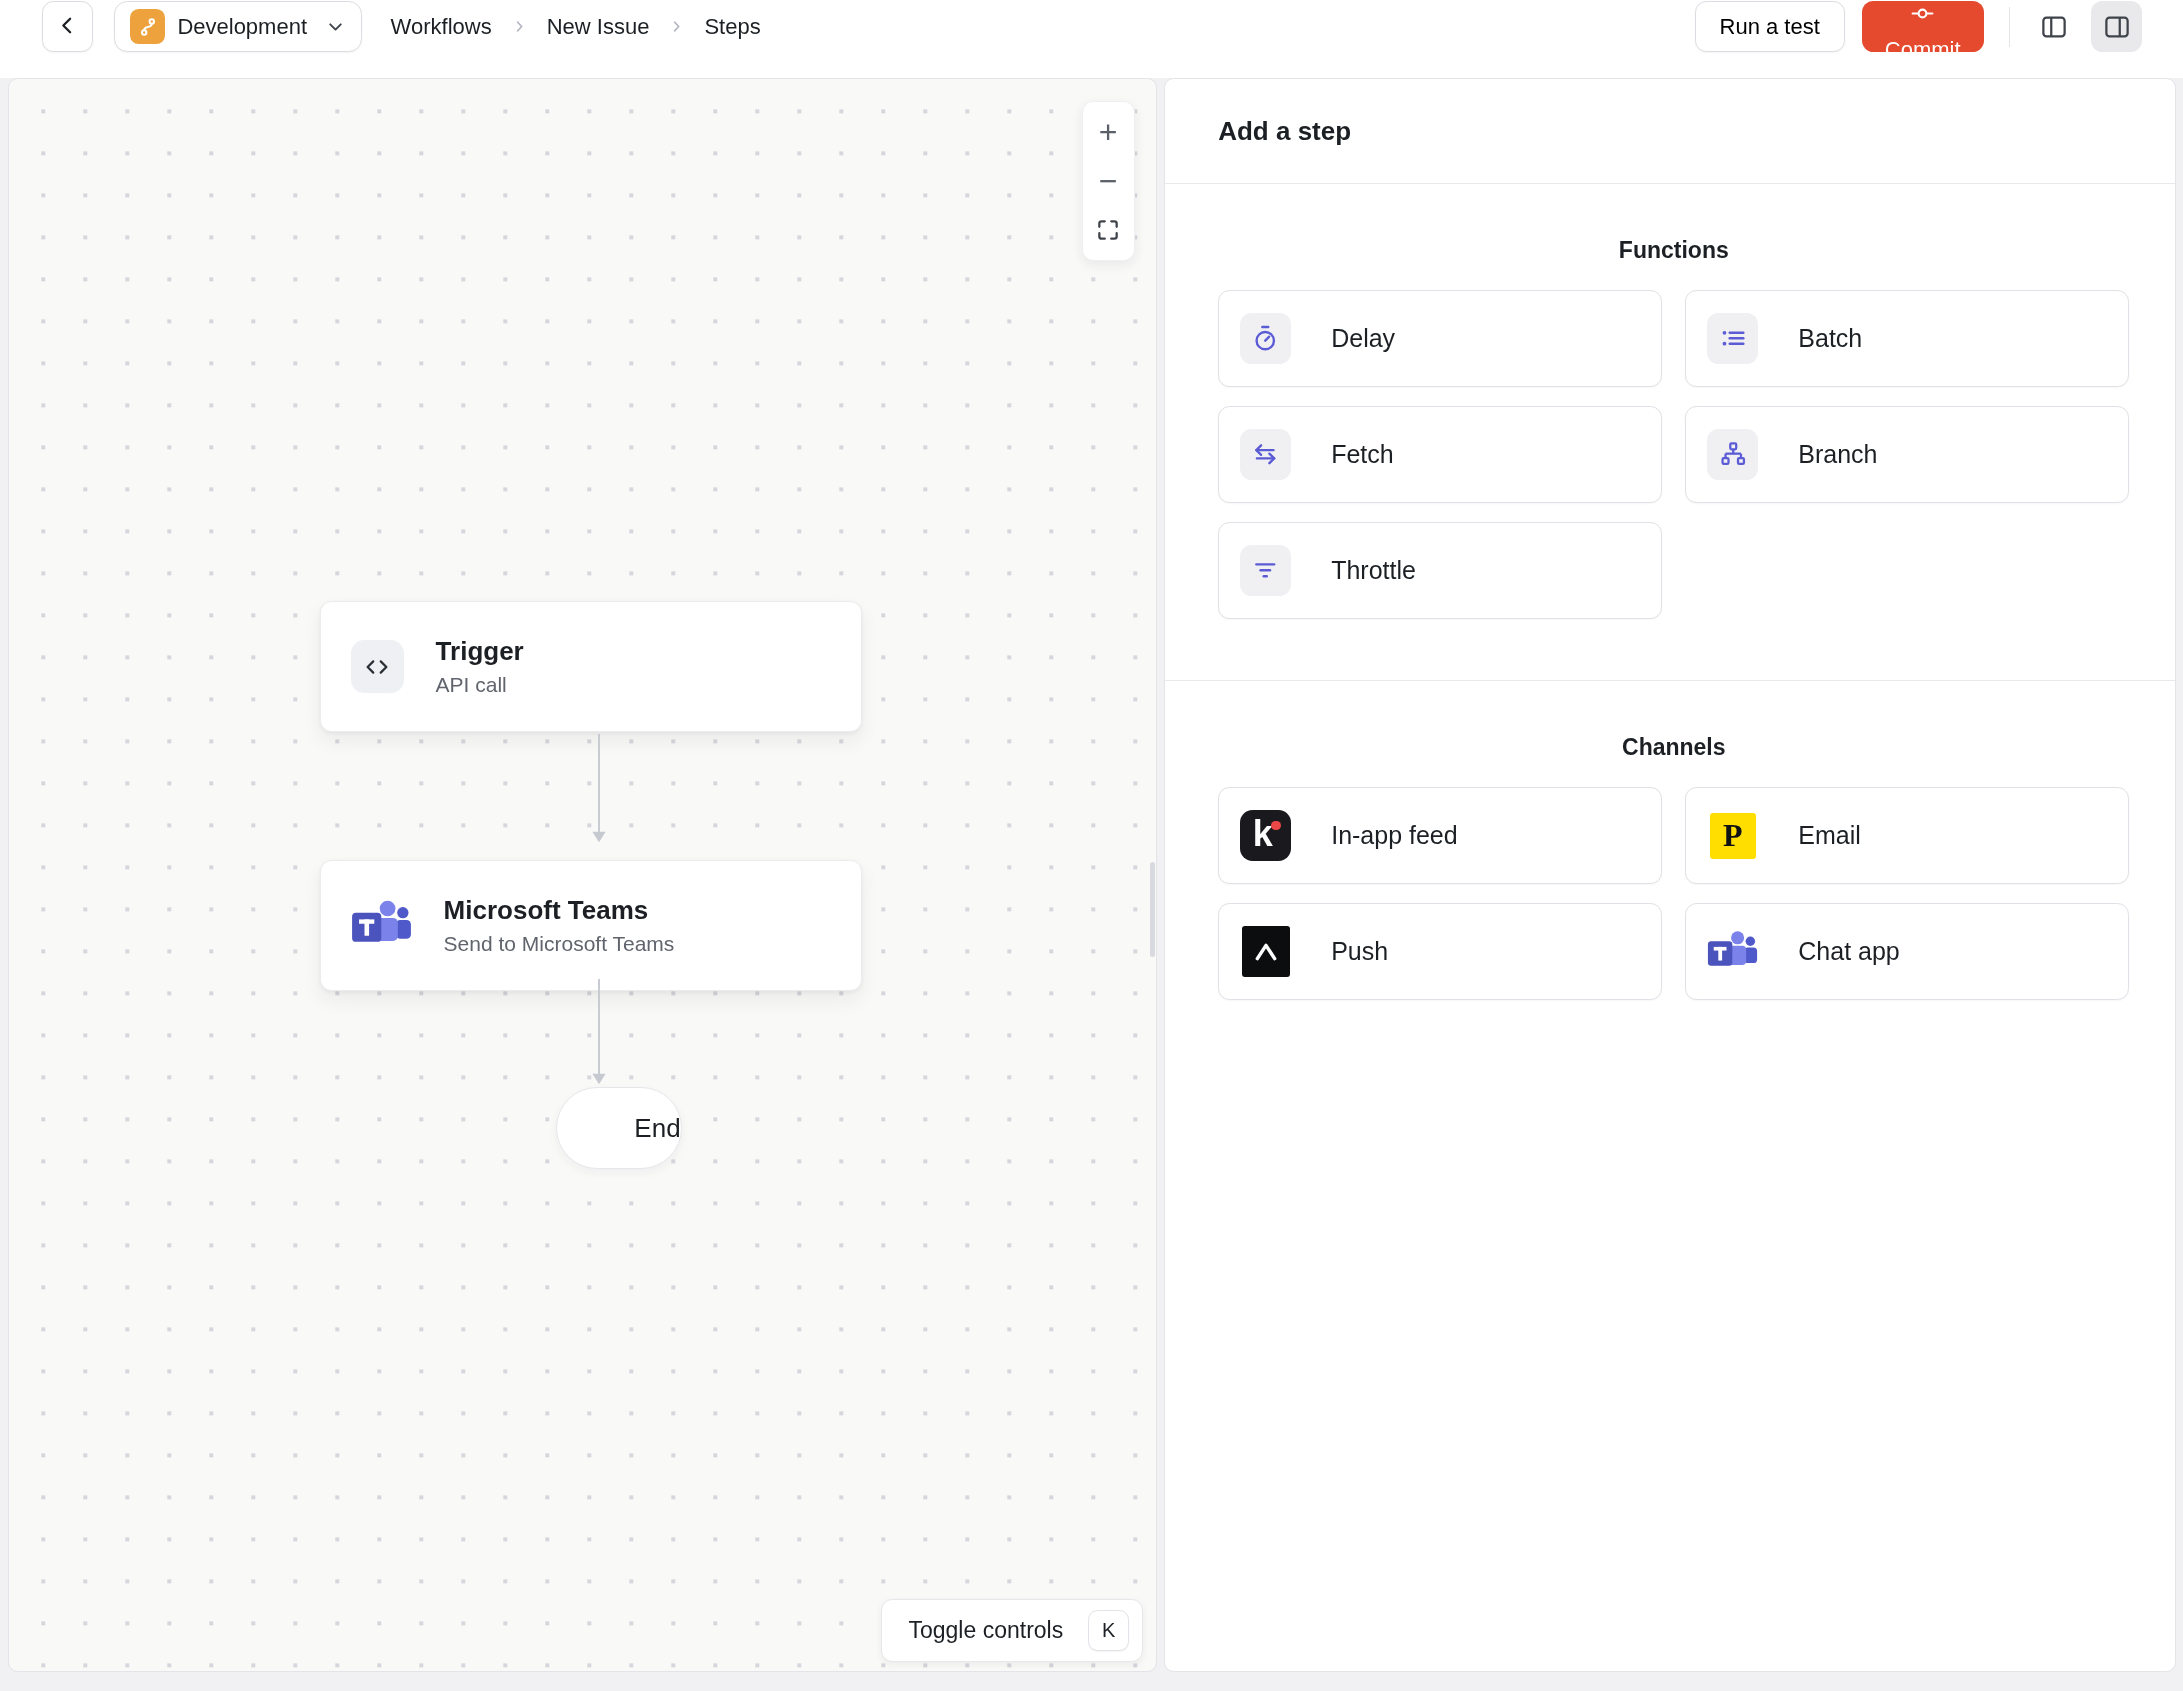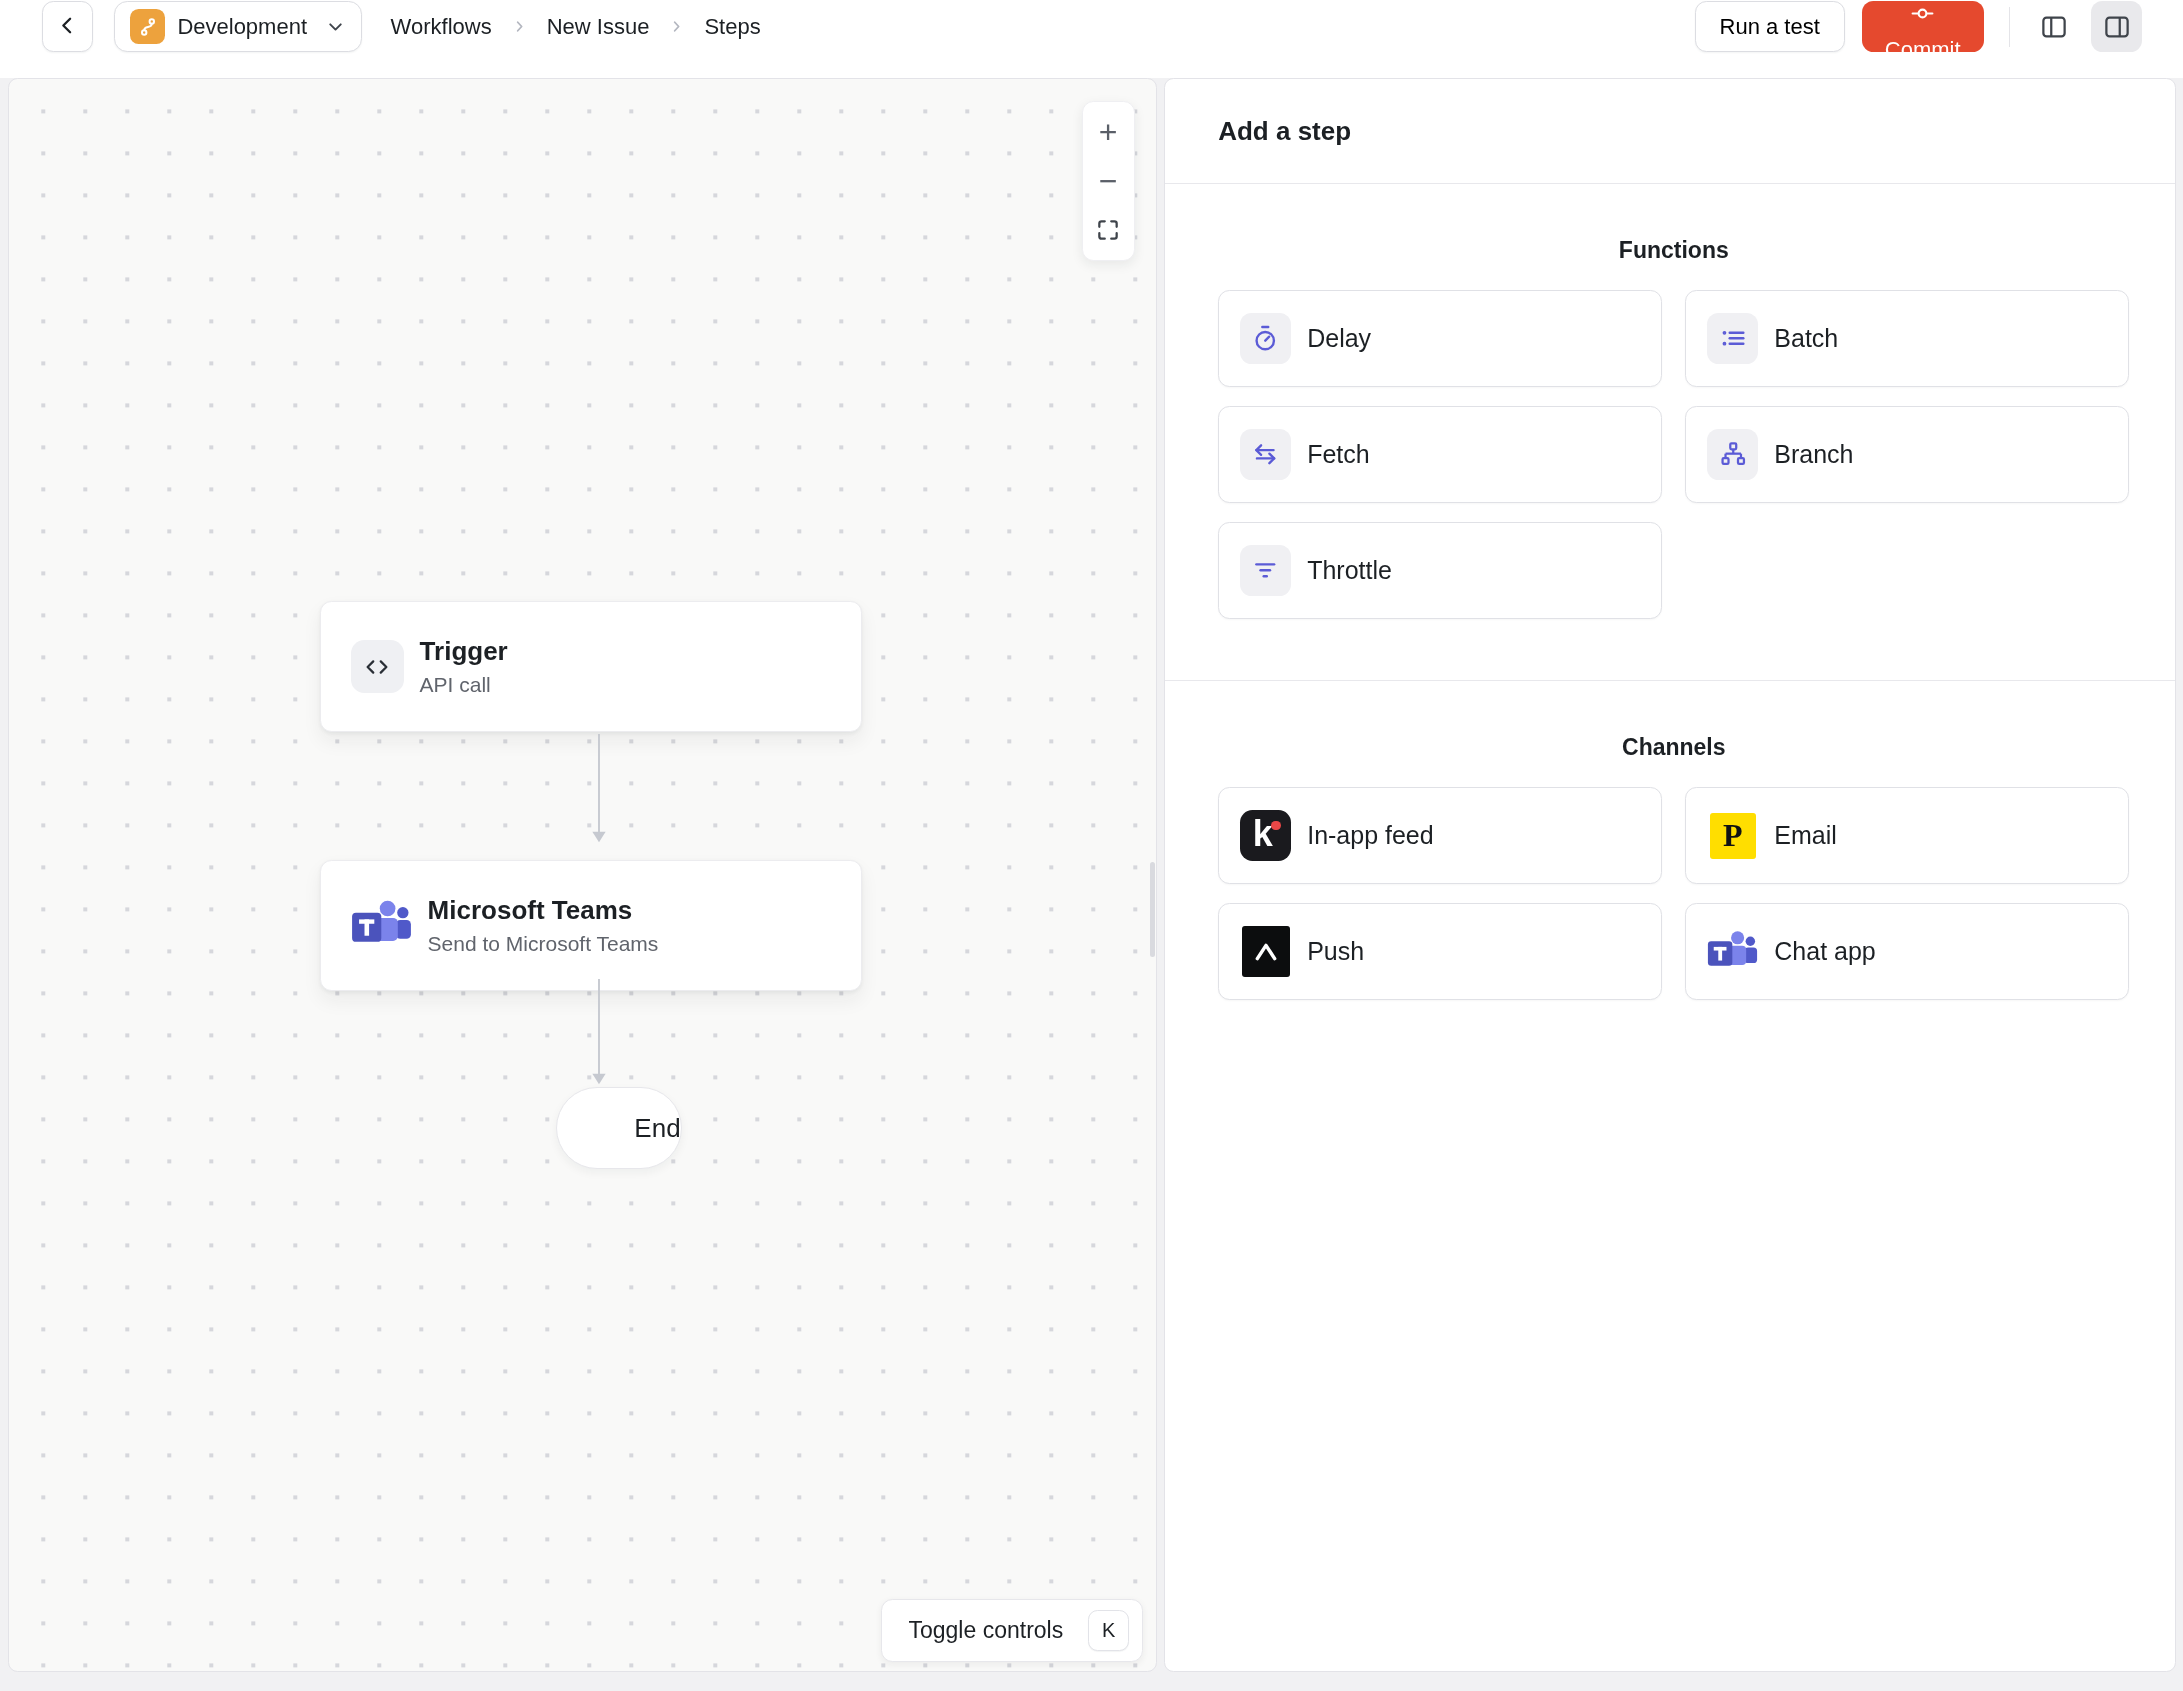--- a/index.html
+++ b/index.html
@@ -36,21 +36,21 @@
   
   .main { position:absolute; top:78px; left:7.6px; right:7.6px; bottom:19px; display:flex; gap:7.6px; }
 
   
   .canvas { position:relative; width:1149px; height:100%; background:#F9F9F8;
             border:1px solid #E3E3E8; border-radius:9.5px; overflow:hidden;
             background-image:radial-gradient(circle, #D6D7DC 2.2px, rgba(0,0,0,0) 2.4px);
             background-size:42px 42px; background-position:13.3px 11.4px; }
   .node { position:absolute; left:311px; width:542px; height:131px; background:#fff;
           border:1px solid #ECECEF; border-radius:11.4px; display:flex; align-items:center;
-          padding:0 30px; gap:16px; cursor:pointer;
+          padding:0 30px; gap:32px; cursor:pointer;
           box-shadow:0 9.5px 19px rgba(28,32,36,.06), 0 1.9px 3.8px rgba(28,32,36,.05); }
   .node-trigger { top:522px; }
   .node-teams { top:781px; }
   .node-icon-box { width:53px; height:53px; border-radius:13.3px; background:#EFF0F3; flex:none;
                    display:flex; align-items:center; justify-content:center; }
   .node-texts { display:flex; flex-direction:column; gap:6.7px; }
   .node-title { font-size:26px; font-weight:600; color:#1C2024; }
   .node-subtitle { font-size:21px; color:#60646C; }
   .edge { position:absolute; left:571px; width:38px; }
   .edge-1 { top:655px; height:111px; }
@@ -78,21 +78,21 @@
 
   
   .panel { flex:1; background:#fff; border:1px solid #E3E3E8; border-radius:9.5px; overflow:hidden; }
   .panel-header { height:105px; display:flex; align-items:center; padding:0 53px;
                   border-bottom:1px solid #E8E8EC; }
   .panel-title { font-size:26px; font-weight:600; }
   .panel-section { padding:53px 46px 0 53px; }
   .section-label { font-size:23px; font-weight:600; margin-bottom:26px;text-align:center; }
   .card-grid { display:grid; grid-template-columns:1fr 1fr; column-gap:23px; row-gap:19px; }
   .step-card { height:97px; background:#fff; border:1px solid #E0E1E6; border-radius:11.4px;
-               display:flex; align-items:center; padding:0 21px; gap:16px; cursor:pointer;
+               display:flex; align-items:center; padding:0 21px; gap:40px; cursor:pointer;
                box-shadow:0 1px 1.9px rgba(28,32,36,.03); }
   .card-label { font-size:25px; font-weight:500; color:#1C2024; }
   .fn-icon-box { width:51px; height:51px; border-radius:11.4px; background:#F0F0F3; flex:none;
                  display:flex; align-items:center; justify-content:center; }
   .channel-icon { width:51px; height:51px; flex:none; display:flex; align-items:center; justify-content:center; }
   .hr-full { height:1px; background:#E8E8EC; margin-top:61px; }
 
   
   .knock-icon { position:relative; width:51px; height:51px; border-radius:12.4px; background:#1A1A1E;
                 display:flex; align-items:center; justify-content:center; }

